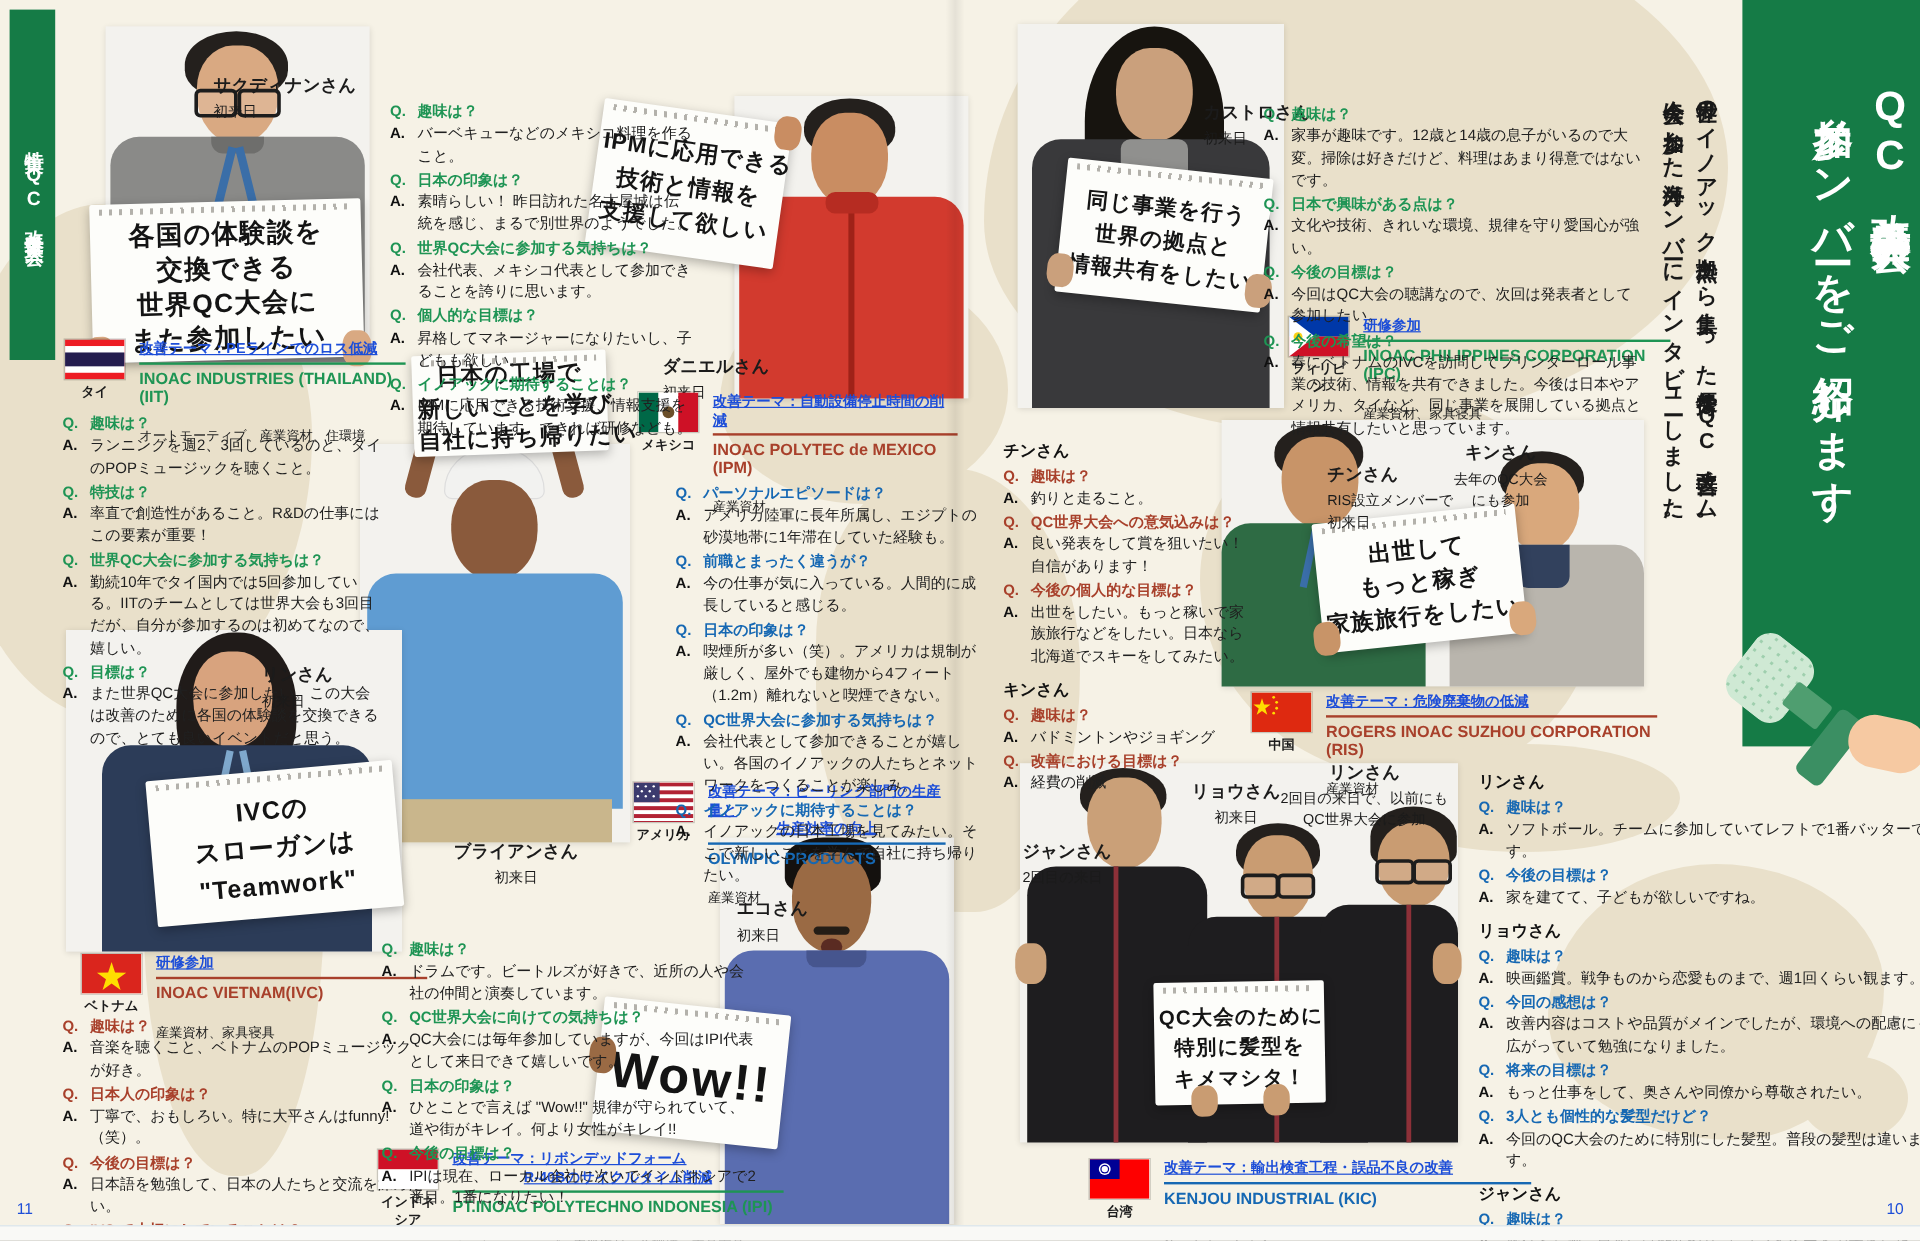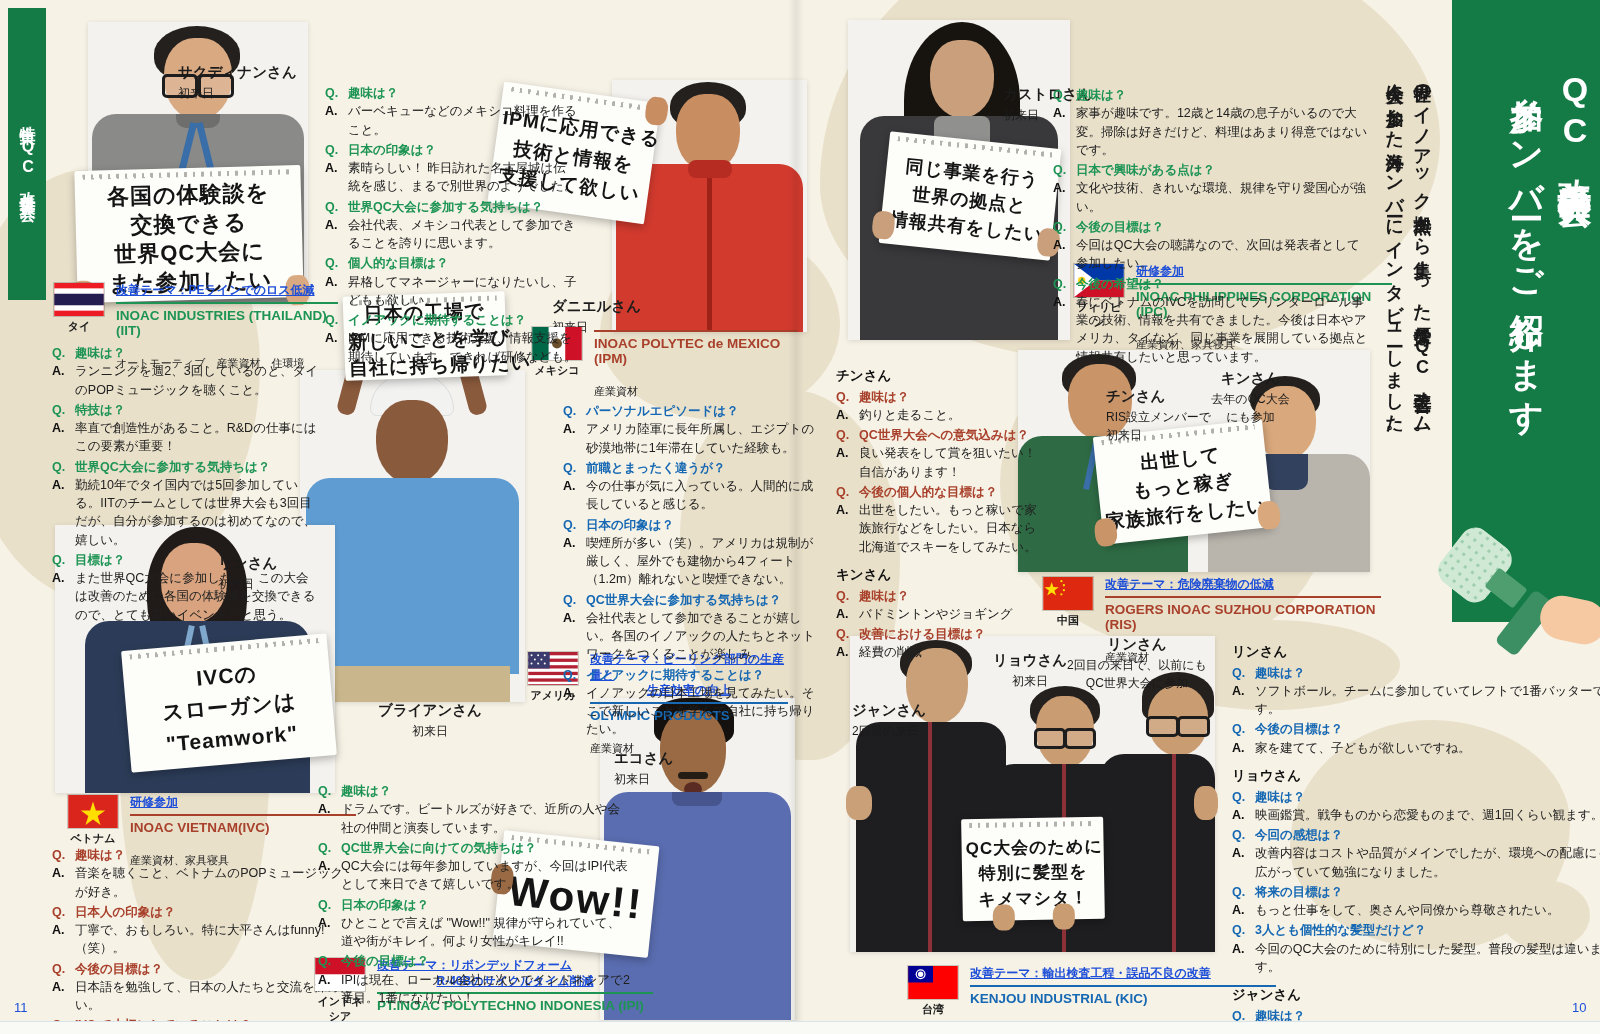--- a/index.html
+++ b/index.html
@@ -205,20 +205,23 @@
     <div class="flag-col">
       <svg viewBox="0 0 60 40">
         <rect width="20" height="40" fill="#006847"></rect>
           <rect x="20" width="20" height="40" fill="#fff"></rect>
           <rect x="40" width="20" height="40" fill="#ce1126"></rect>
           <circle cx="30" cy="20" r="6" fill="#6b4f2a"></circle>
       </svg>
       <div class="country">メキシコ</div>
     </div>
     <div class="theme-col">
+      <div class="theme-lines">
+          <div class="line">改善テーマ：自動設備停止時間の削減</div>
+        </div>
       <div class="theme-rule"></div>
       <div class="company">INOAC POLYTEC de MEXICO (IPM)</div>
       <div class="divisions">産業資材</div>
     </div>
   </div>
   <div class="qa qa-green" style="left:325px;top:84px;width:252px;">
       <div class="qa-item">
         <div class="qa-row q-row">
           <span class="qa-mark">Q.</span>
           <span class="qa-text">趣味は？</span>

